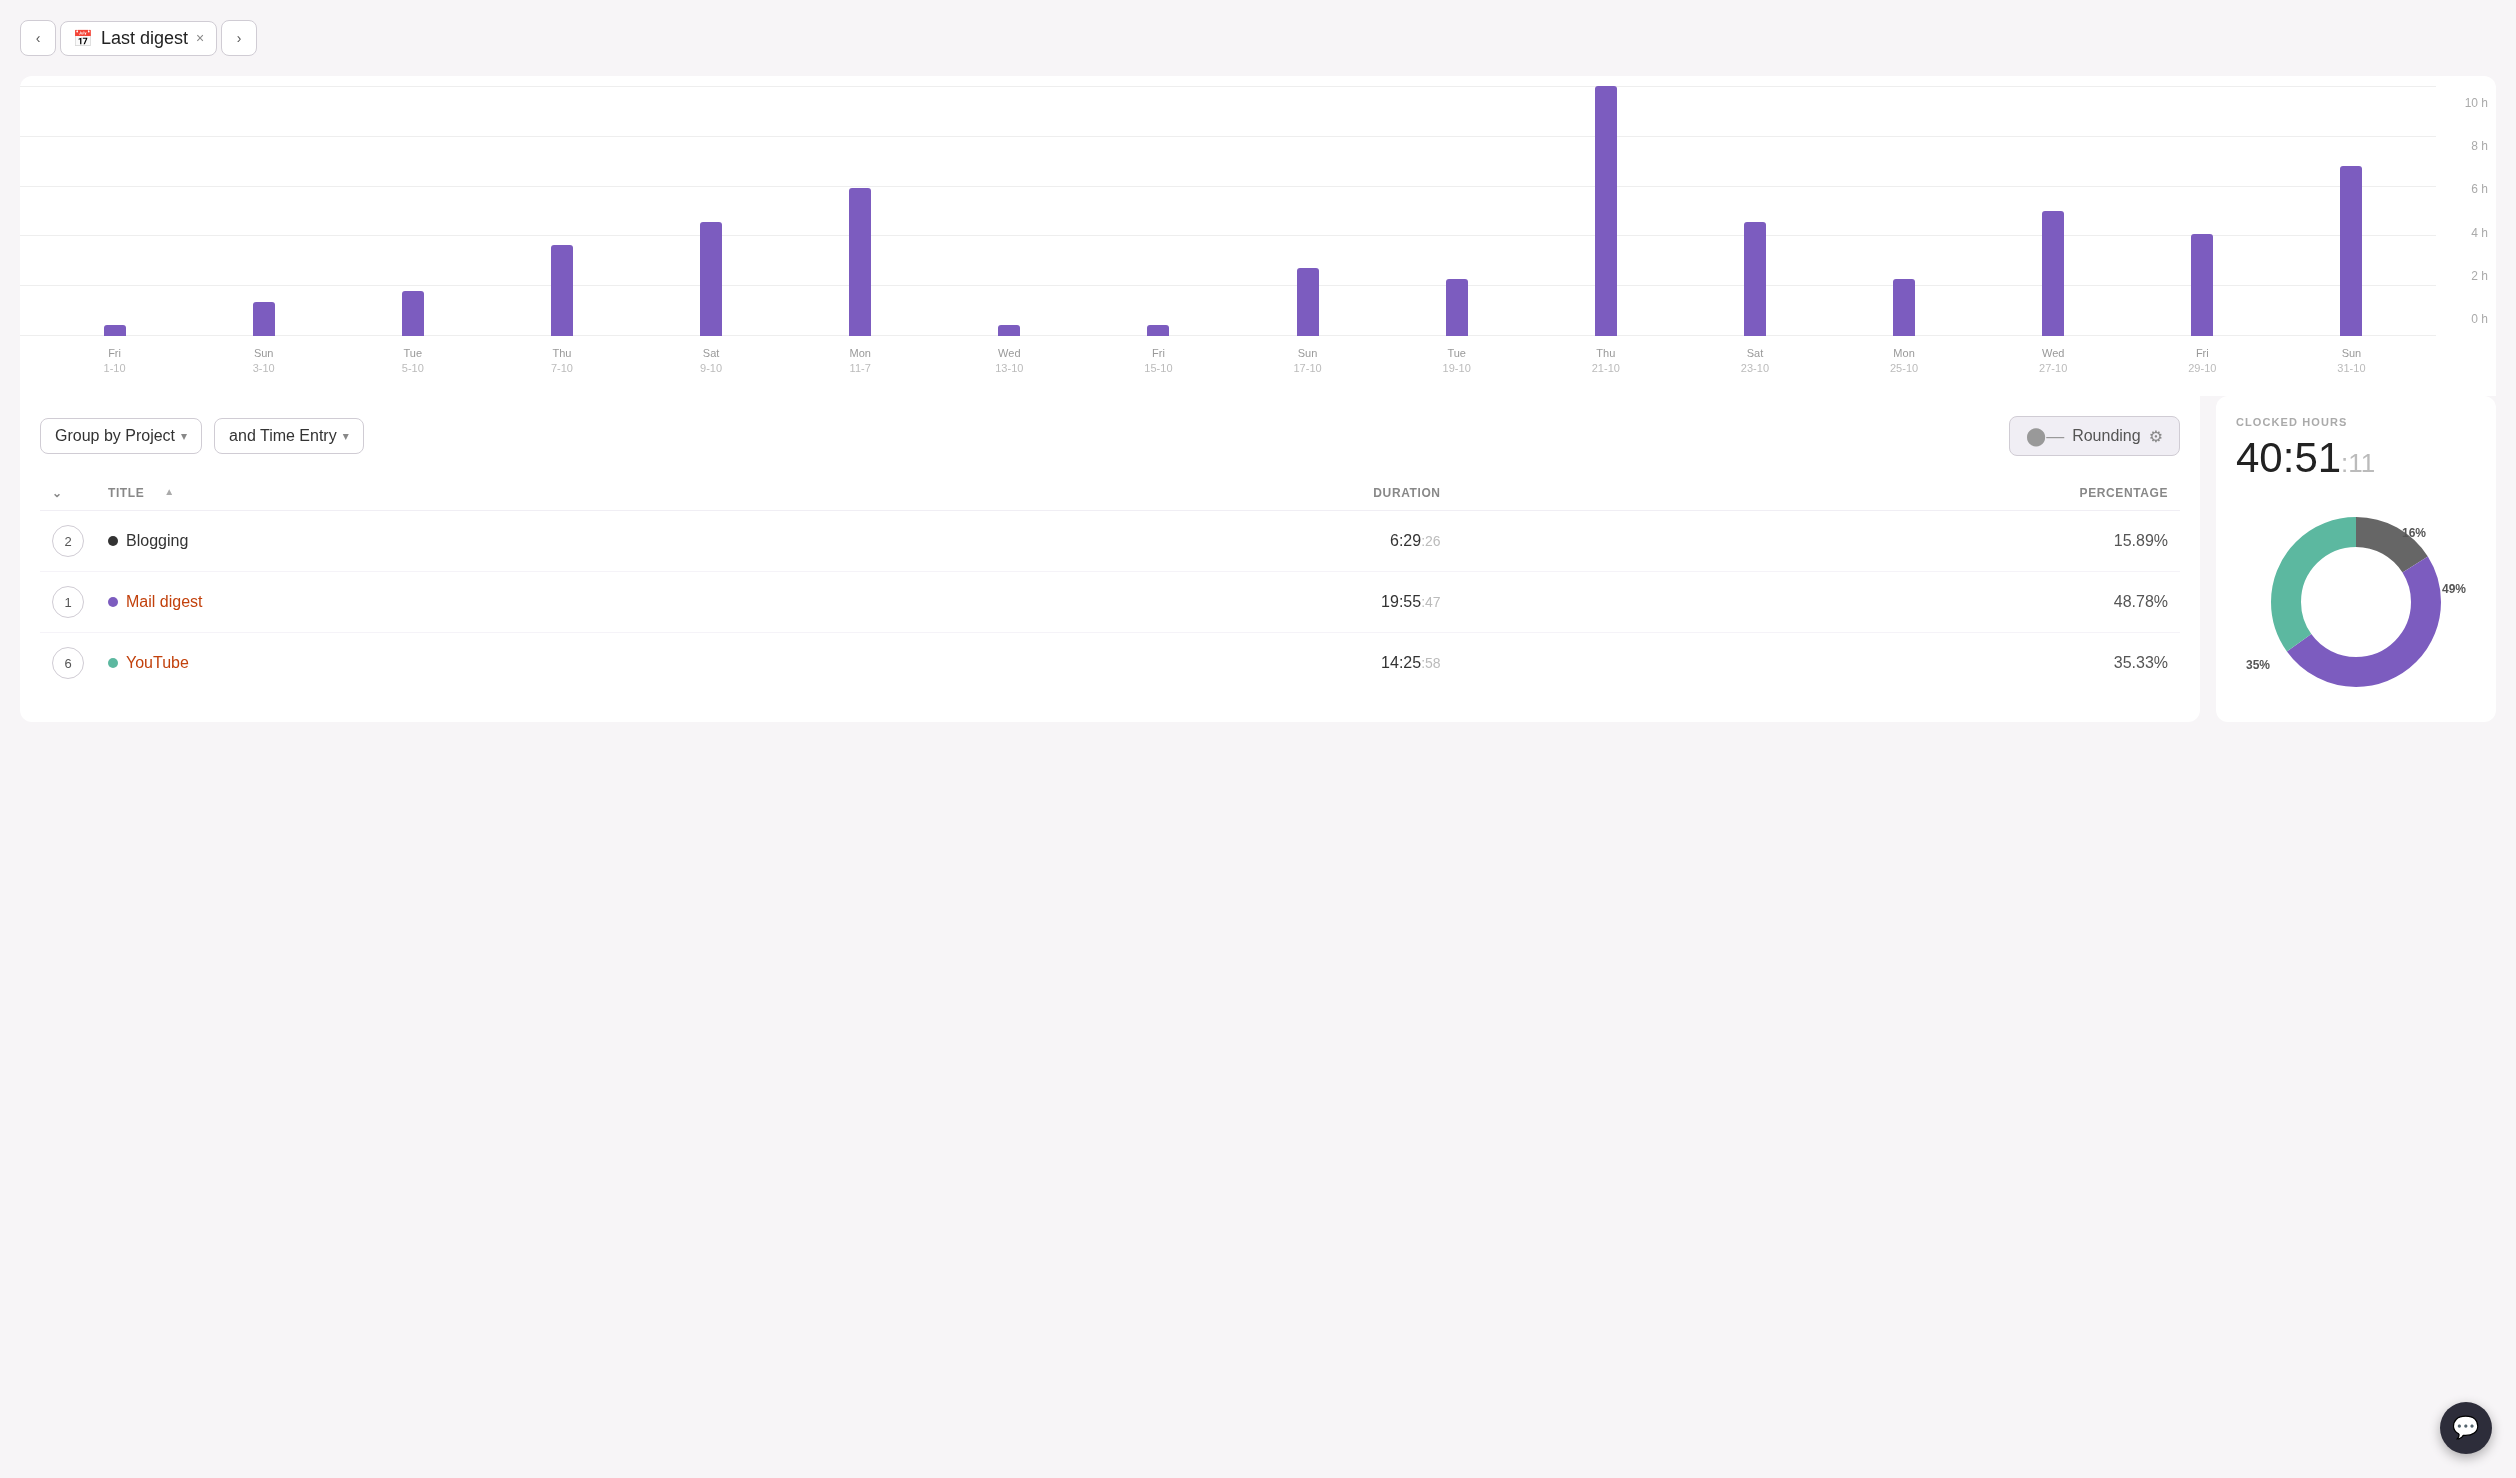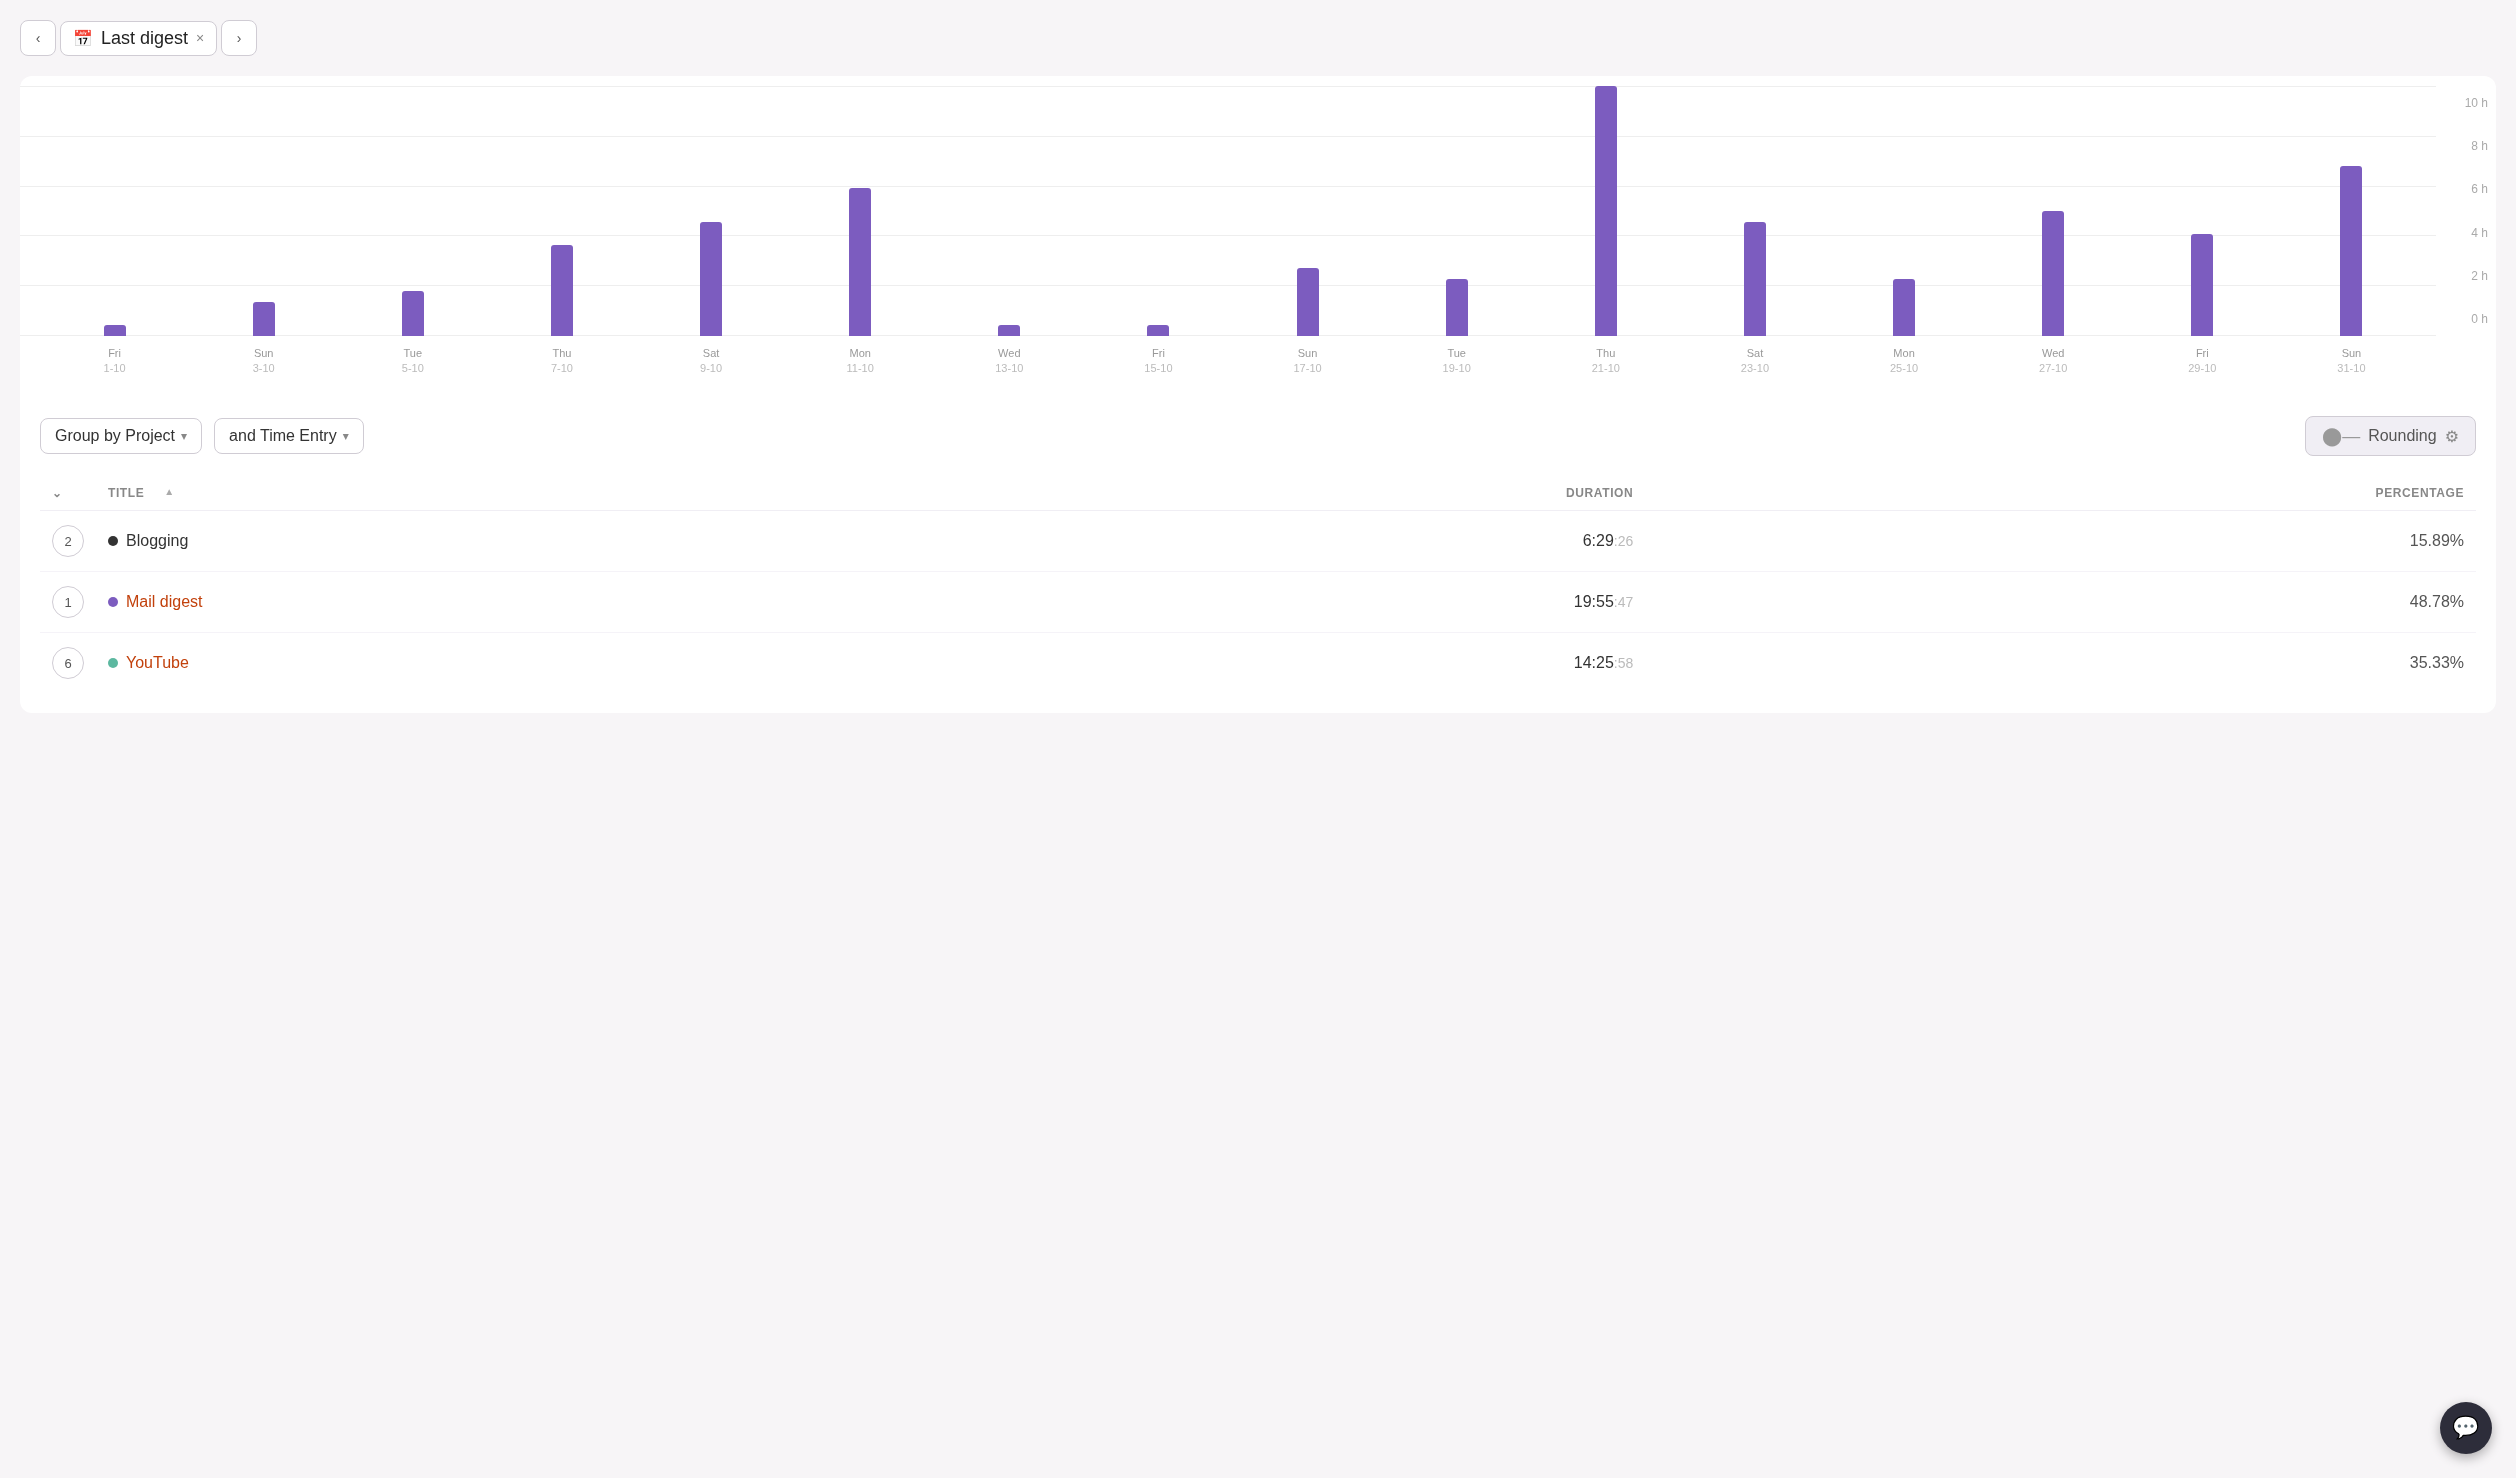--- a/index.html
+++ b/index.html
@@ -299,21 +299,21 @@
       <div style="flex: 1 1 0%; text-align: center; font-size: 11px; color: rgb(153, 153, 153); line-height: 1.4; padding-top: 6px;">
         <div style="font-weight:500;">Thu</div>
         <div style="color:#bbb;">7-10</div>
       </div>
       <div style="flex: 1 1 0%; text-align: center; font-size: 11px; color: rgb(153, 153, 153); line-height: 1.4; padding-top: 6px;">
         <div style="font-weight:500;">Sat</div>
         <div style="color:#bbb;">9-10</div>
       </div>
       <div style="flex: 1 1 0%; text-align: center; font-size: 11px; color: rgb(153, 153, 153); line-height: 1.4; padding-top: 6px;">
         <div style="font-weight:500;">Mon</div>
-        <div style="color:#bbb;">11-10</div>
+        <div style="color:#bbb;">11-7</div>
       </div>
       <div style="flex: 1 1 0%; text-align: center; font-size: 11px; color: rgb(153, 153, 153); line-height: 1.4; padding-top: 6px;">
         <div style="font-weight:500;">Wed</div>
         <div style="color:#bbb;">13-10</div>
       </div>
       <div style="flex: 1 1 0%; text-align: center; font-size: 11px; color: rgb(153, 153, 153); line-height: 1.4; padding-top: 6px;">
         <div style="font-weight:500;">Fri</div>
         <div style="color:#bbb;">15-10</div>
       </div>
       <div style="flex: 1 1 0%; text-align: center; font-size: 11px; color: rgb(153, 153, 153); line-height: 1.4; padding-top: 6px;">
@@ -428,17 +428,35 @@
     </td>
     <td class="right">
       <span class="duration-main">14:25</span><span class="duration-sec">:58</span>
     </td>
     <td class="right">35.33%</td>
   </tr>
         </tbody>
     </table>
   </div>
 
+  <div class="stats-panel">
+    <div class="clocked-label">CLOCKED HOURS</div>
+    <div class="clocked-time">
+      <span class="main-time">40:51</span><span class="sec-time">:11</span>
+    </div>
+
+    <div class="donut-wrapper">
+      <svg class="donut-svg" viewBox="0 0 200 200">
+
+        <circle cx="100" cy="100" r="70" fill="none" stroke="#666" stroke-width="30" stroke-dasharray="70.37 369.45" stroke-dashoffset="0" transform="rotate(-90 100 100)"></circle>
+        <circle cx="100" cy="100" r="70" fill="none" stroke="#7c5cbf" stroke-width="30" stroke-dasharray="215.51 224.31" stroke-dashoffset="-70.37" transform="rotate(-90 100 100)"></circle>
+        <circle cx="100" cy="100" r="70" fill="none" stroke="#5cb8a0" stroke-width="30" stroke-dasharray="153.94 285.88" stroke-dashoffset="-285.88" transform="rotate(-90 100 100)"></circle>
+      </svg>
+      <div class="donut-label label-16">16%</div>
+      <div class="donut-label label-49">49%</div>
+      <div class="donut-label label-35">35%</div>
+    </div>
+  </div>
 </div>
 
 <div class="chat-btn">
   <span class="chat-icon">💬</span>
 </div>
 
 </body></html>

